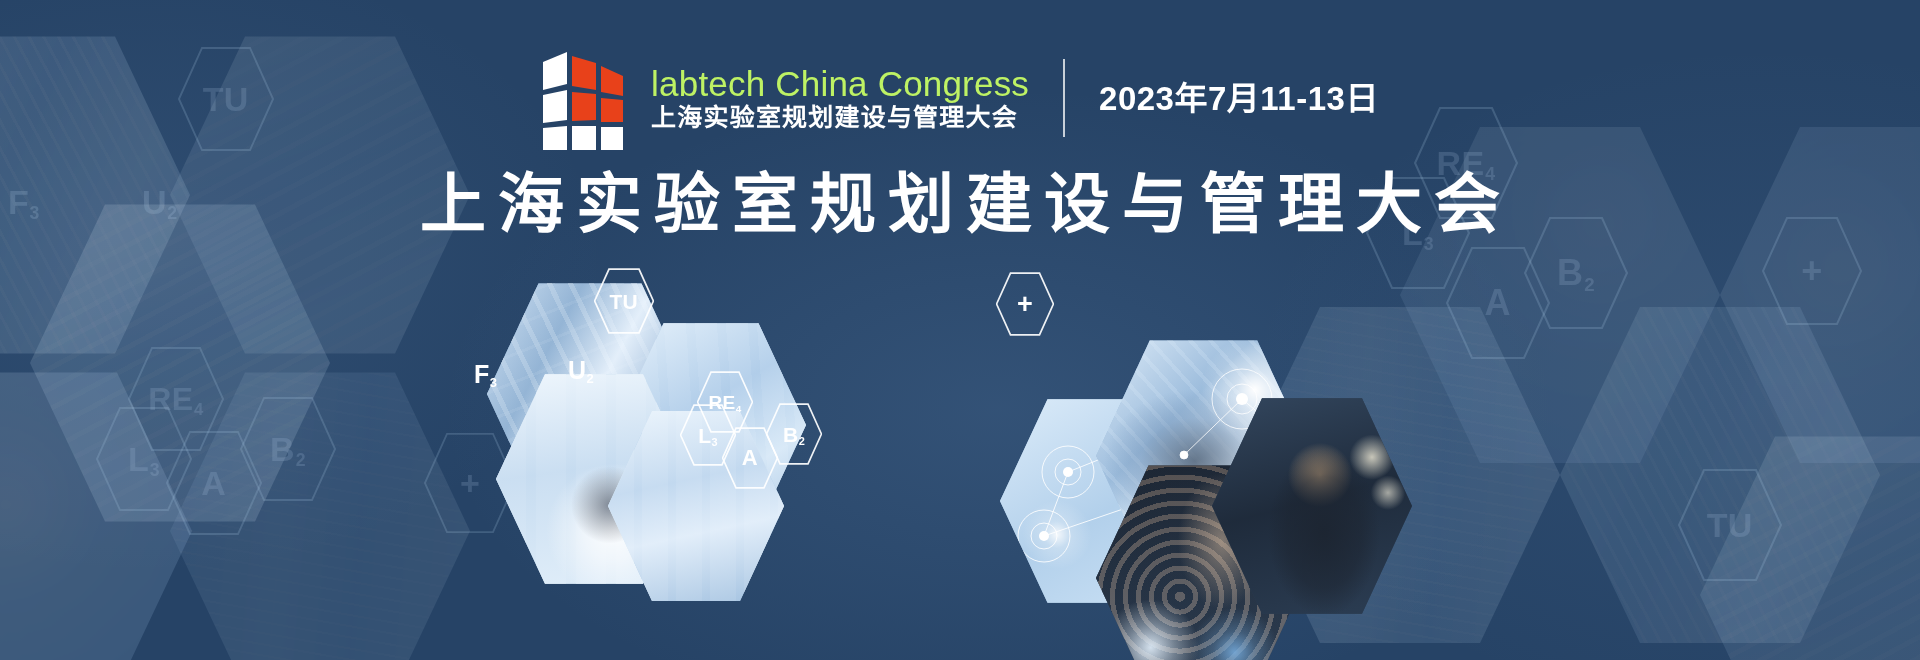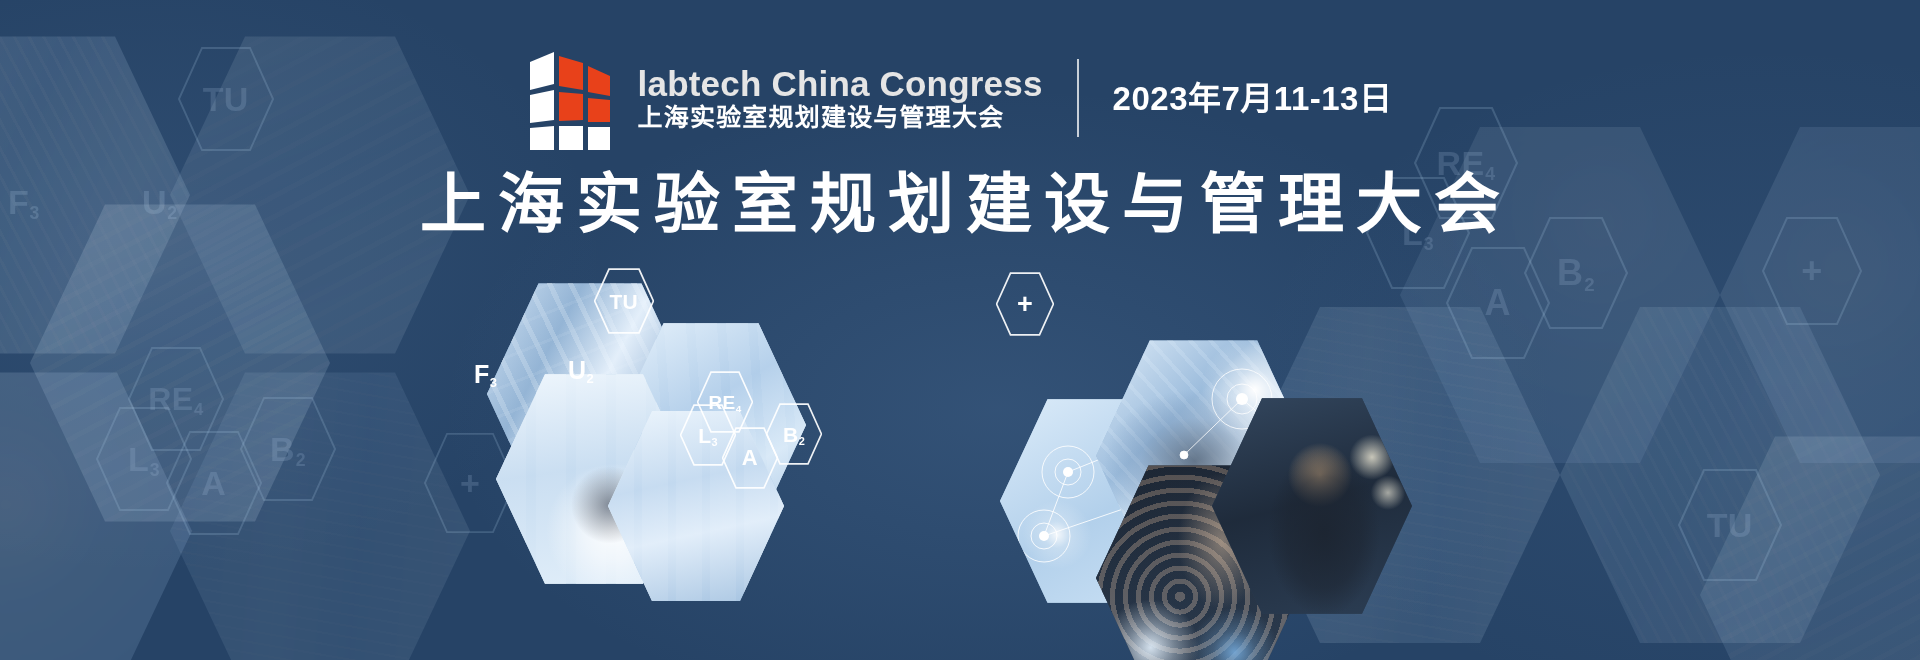--- a/index.html
+++ b/index.html
@@ -128,22 +128,22 @@
     z-index:30;
   }
 
   .logo-block { display:flex; align-items:center; gap:18px; }
 
   .logo-mark { width:92px; height:104px; flex:none; }
 
   .logo-text { display:flex; flex-direction:column; gap:4px; }
   .logo-title {
     font-size:35px;
-    font-weight:700;
-    color:#e5e5e5;
+    font-weight:400;
+    color:#bef264;
     letter-spacing:0.2px;
     line-height:1;
     white-space:nowrap;
   }
   .logo-sub {
     font-size:25px;
     font-weight:700;
     color:#ffffff;
     letter-spacing:1.2px;
     line-height:1;

